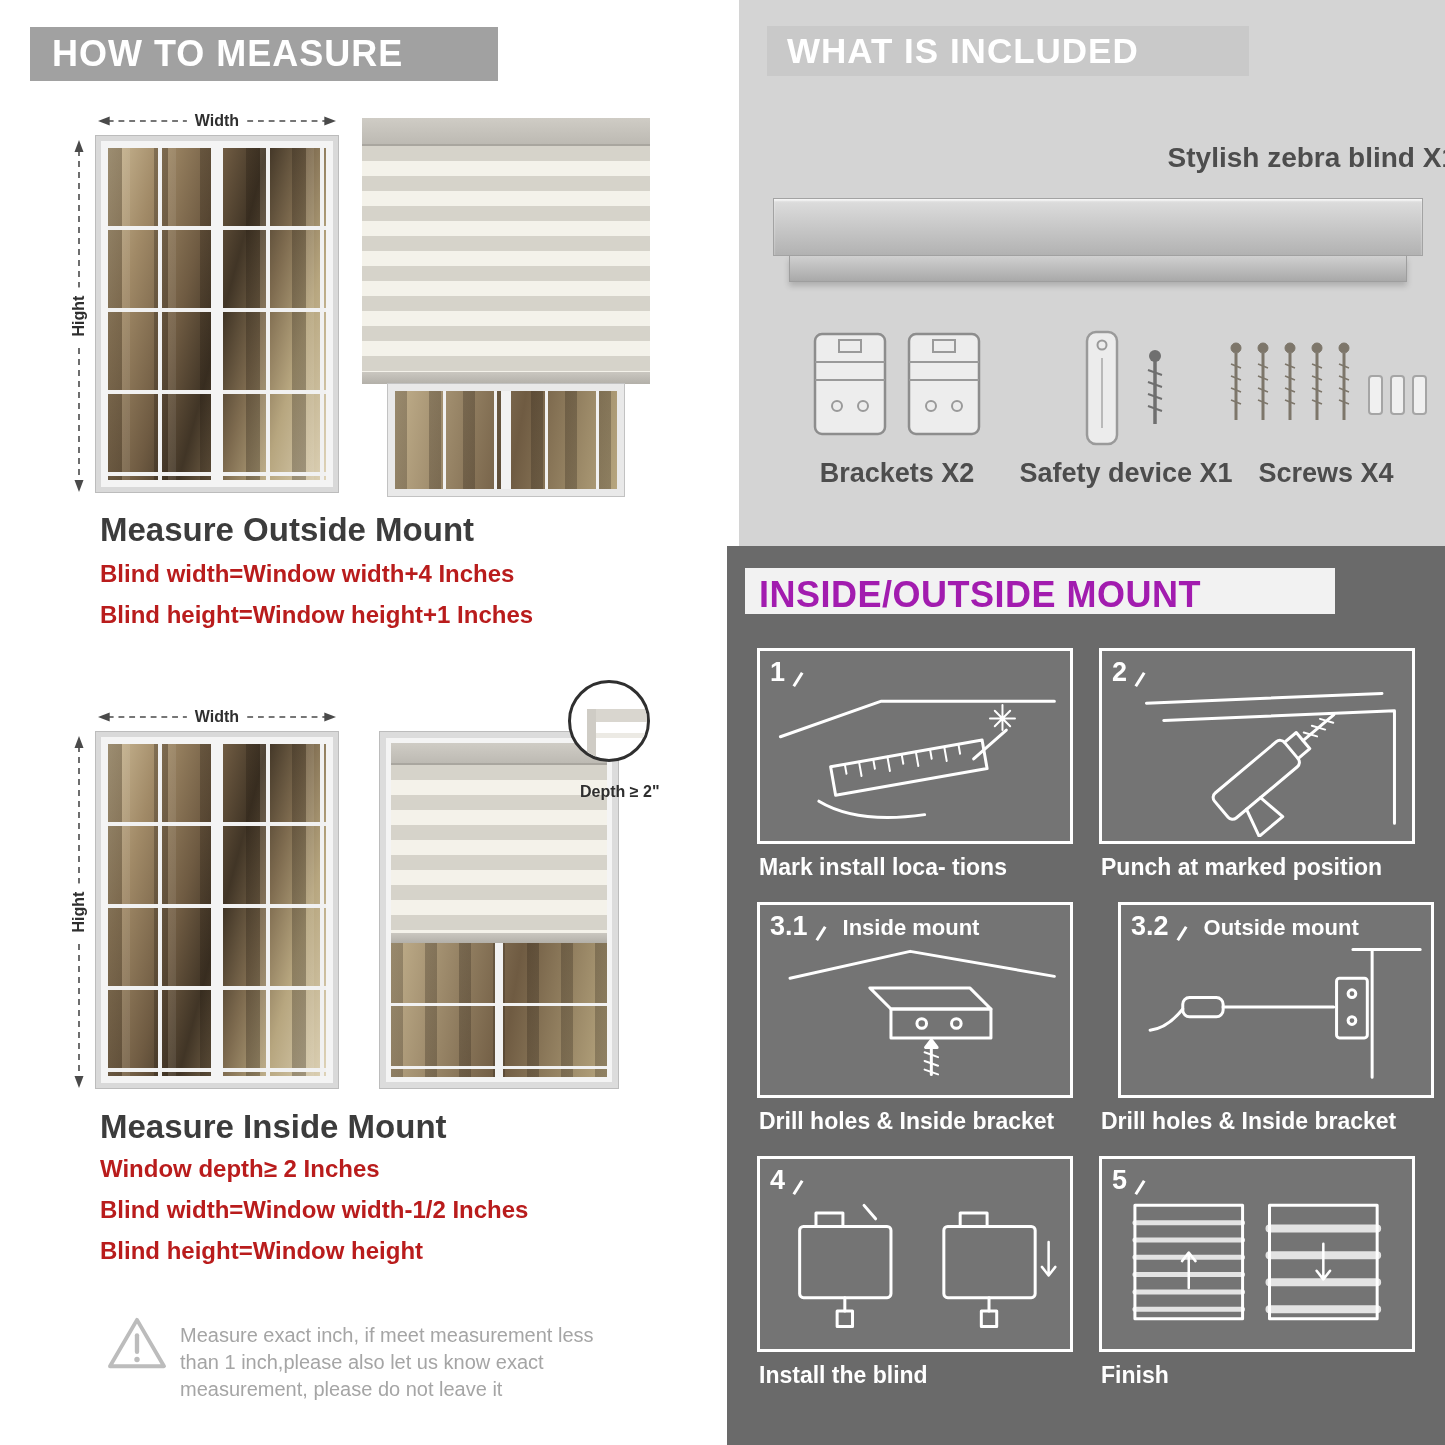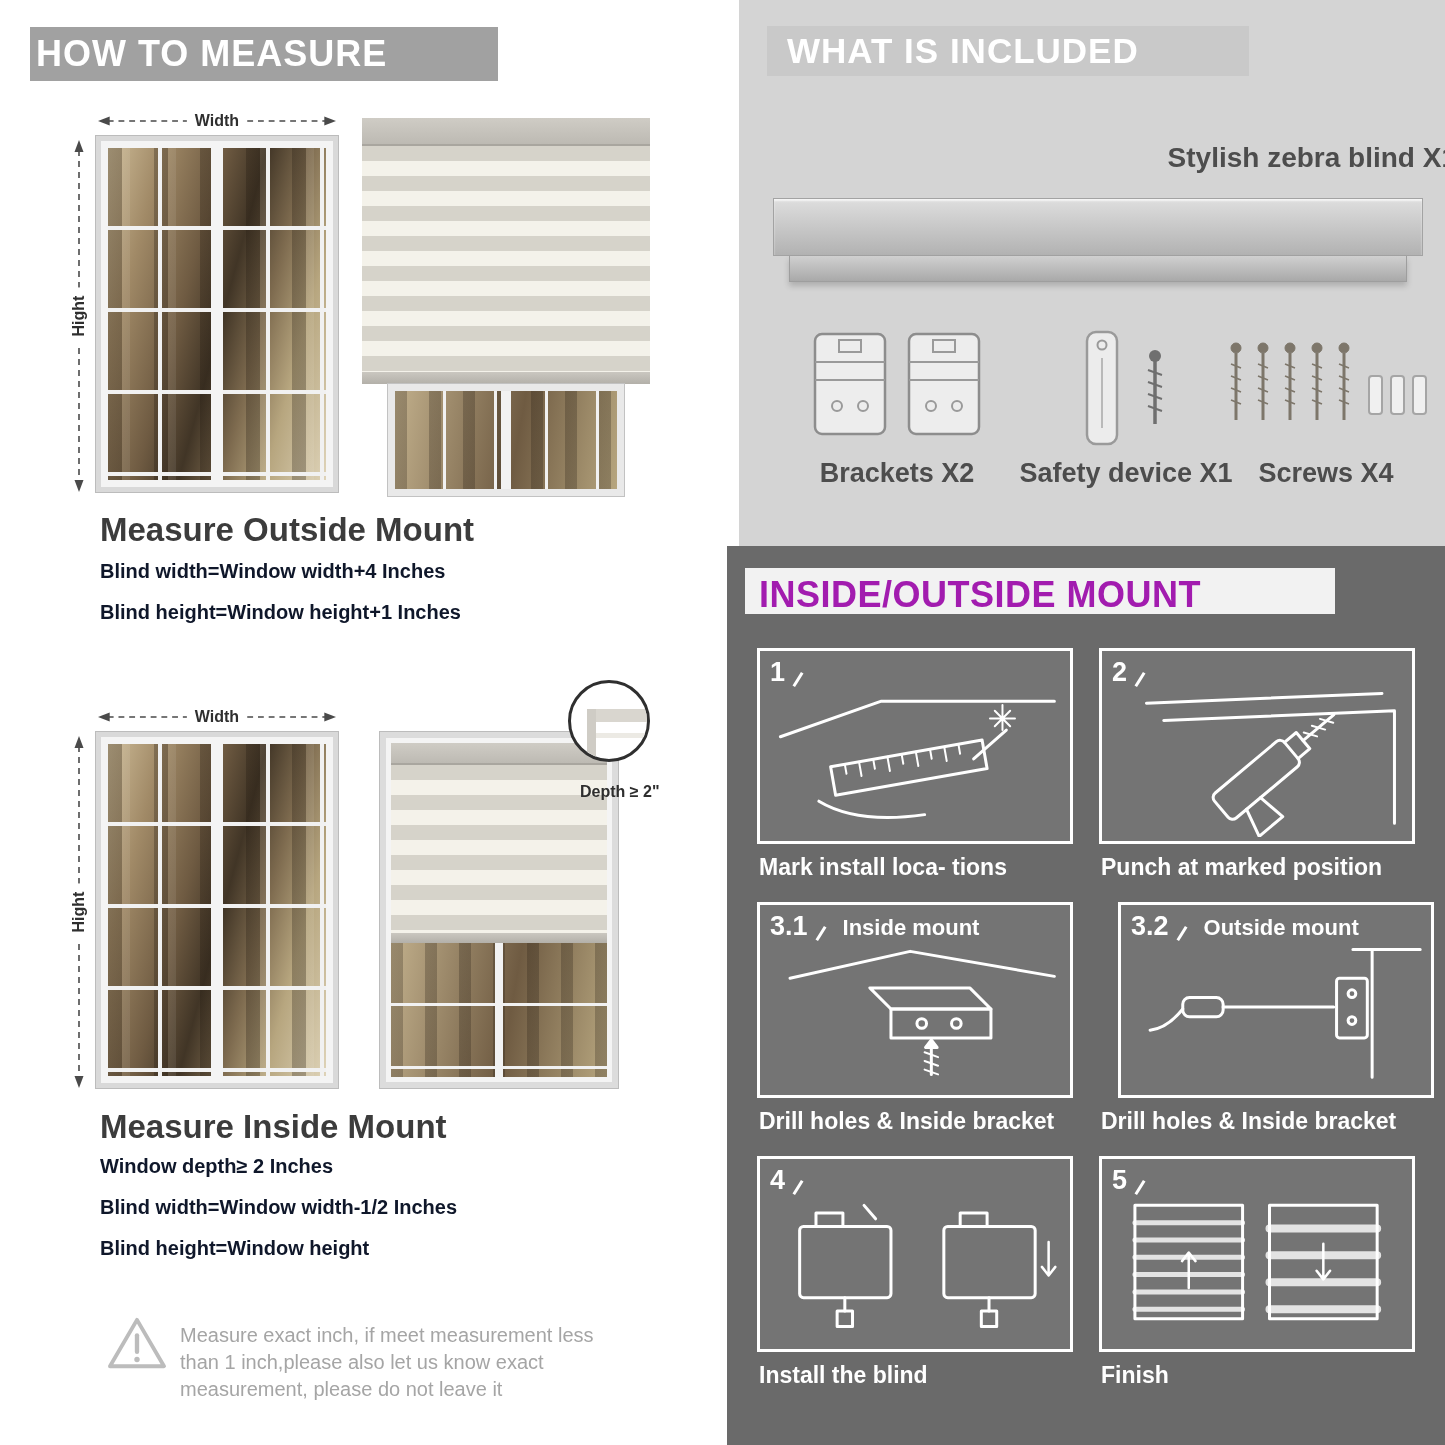--- a/index.html
+++ b/index.html
@@ -2,21 +2,21 @@
 <html><head>
 <meta charset="utf-8">
 <style>
   * { margin:0; padding:0; box-sizing:border-box; }
   body { background:#ffffff; font-family:"Liberation Sans", sans-serif; }
   .page { position:relative; width:1445px; height:1445px; background:#ffffff; overflow:hidden; }
 
   
   .htm-banner { position:absolute; left:30px; top:27px; width:468px; height:54px;
     background:#a1a1a1; color:#ffffff; font-weight:bold; font-size:36px;
-    line-height:54px; padding-left:6px; letter-spacing:1px; }
+    line-height:54px; padding-left:22px; letter-spacing:1px; }
 
   .window { position:absolute; background:#f4f4f4; border:5px solid #d9d9d9;
     box-shadow:0 0 0 1px #bcbcbc; padding:7px; }
   .scene { width:100%; height:100%; position:relative;
     background-image:
       linear-gradient(to right, rgba(0,0,0,0) calc(50% - 6px), #f4f4f4 calc(50% - 6px), #f4f4f4 calc(50% + 6px), rgba(0,0,0,0) calc(50% + 6px)),
       repeating-linear-gradient(to right, rgba(0,0,0,0) 0px, rgba(0,0,0,0) 50px, #f1f1f1 50px, #f1f1f1 54px),
       repeating-linear-gradient(to bottom, rgba(0,0,0,0) 0px, rgba(0,0,0,0) 78px, #f1f1f1 78px, #f1f1f1 82px),
       repeating-linear-gradient(90deg, rgba(30,22,14,0.28) 0 14px, rgba(255,255,255,0.08) 14px 22px, rgba(0,0,0,0) 22px 46px),
       linear-gradient(105deg, #cdbb97 0%, #a18a67 18%, #6f5b42 38%, #413526 52%, #7e6b4f 66%, #b7a67f 80%, #ded3b8 100%);
@@ -55,21 +55,21 @@
       repeating-linear-gradient(90deg, rgba(30,22,14,0.25) 0 12px, rgba(0,0,0,0) 12px 34px),
       linear-gradient(100deg, #c2b08c, #6f5b42 55%, #b7a67f); }
 
   .depth-circle { position:absolute; left:568px; top:680px; width:82px; height:82px;
     border-radius:50%; border:3px solid #2f2f2f; background:#ffffff; overflow:hidden; z-index:5; }
   .depth-circle .dc-h { position:absolute; left:16px; top:26px; width:62px; height:13px; background:#d9d6cf; box-shadow:0 20px 0 -4px #eceae4; }
   .depth-circle .dc-v { position:absolute; left:16px; top:26px; width:9px; height:48px; background:#cfccc5; }
   .depth-label { position:absolute; left:580px; top:783px; font-size:16px; font-weight:bold; color:#2e2e2e; }
 
   .m-title { position:absolute; left:100px; font-size:33px; font-weight:bold; color:#3c3c3c; }
-  .m-line  { position:absolute; left:100px; font-size:20px; font-weight:bold; color:#0f172a; }
+  .m-line  { position:absolute; left:100px; font-size:24px; font-weight:bold; color:#b91c1c; }
 
   .warn-tri { position:absolute; left:106px; top:1316px; width:62px; height:56px; }
   .warn-text { position:absolute; left:180px; top:1322px; width:452px;
     font-size:20px; line-height:27px; color:#a5a5a5; }
 
   
   .right-top { position:absolute; left:727px; top:0; width:718px; height:546px; background:#d4d4d4;margin-left:12px; }
   .wii-banner { position:absolute; left:28px; top:26px; width:482px; height:50px;
     background:#c9c9c9; color:#ffffff; font-weight:bold; font-size:35px; line-height:50px;
     padding-left:20px; letter-spacing:1px; }

